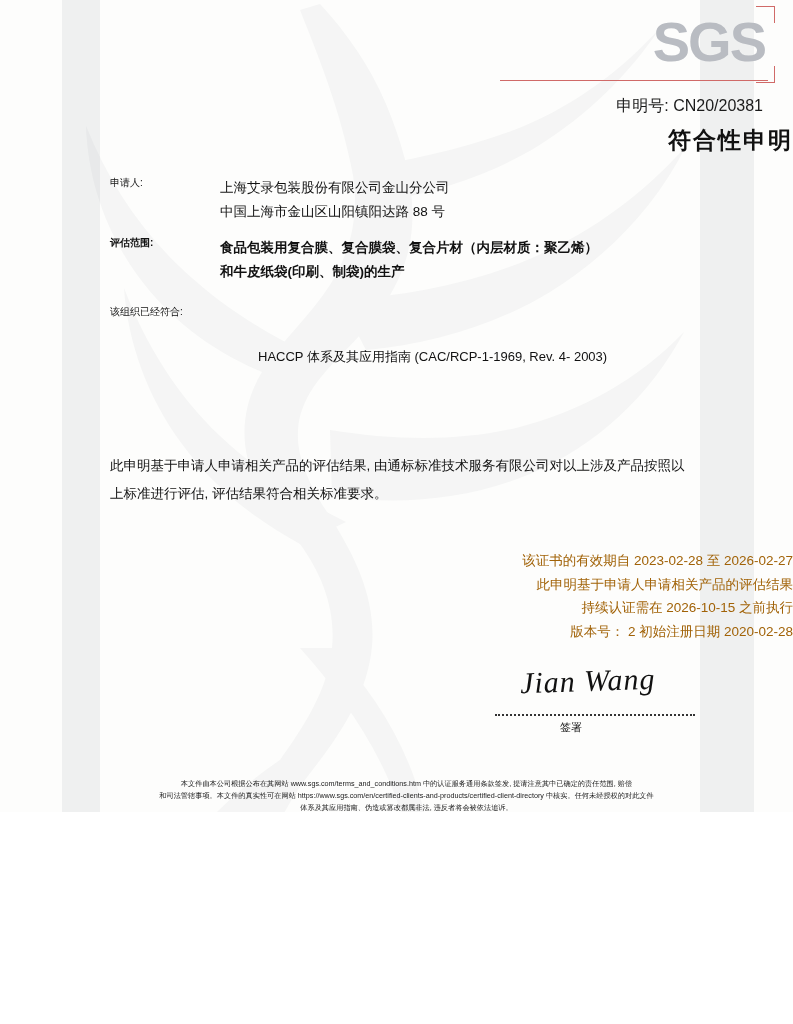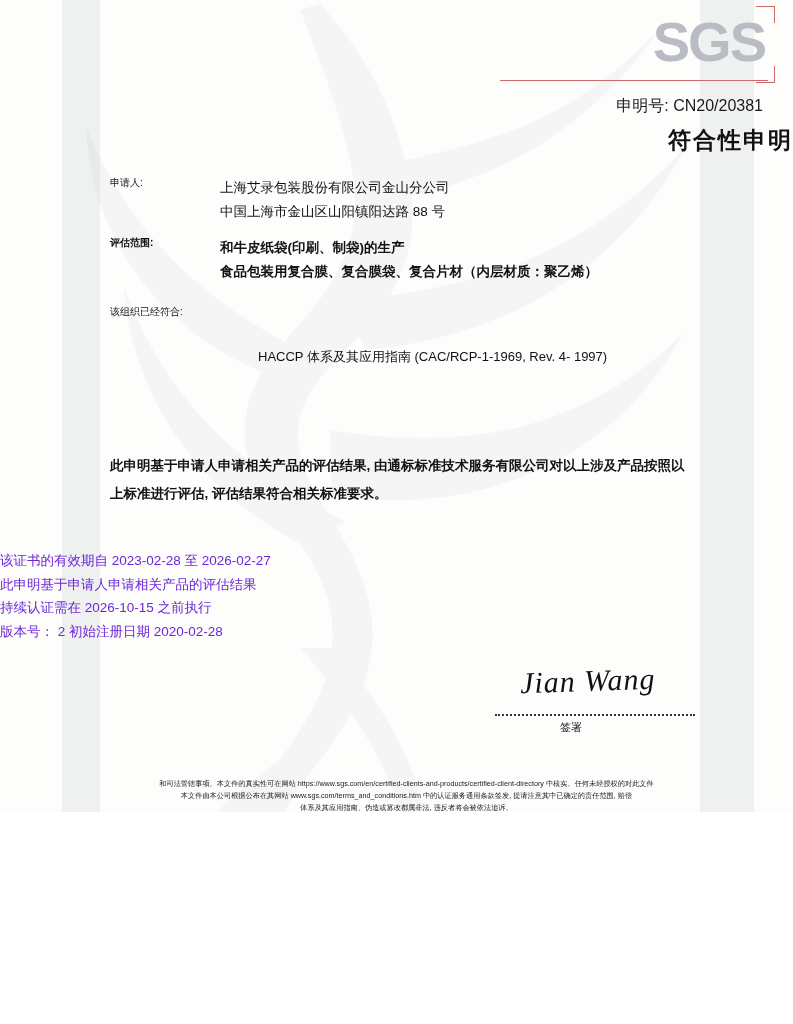--- a/index.html
+++ b/index.html
@@ -105,31 +105,30 @@
   }
 
   .statement {
     position: absolute;
     left: 110px;
     top: 452px;
     width: 580px;
     font-size: 13.5px;
     line-height: 2.1;
     color: #111;
-    font-weight: bold;
   }
 
   .validity {
     position: absolute;
     left: 0; right: 0;
     top: 549px;
-    text-align: left;
+    text-align: right;
     font-size: 13.5px;
     line-height: 1.75;
-    color: #6d28d9;
+    color: #a16207;
   }
   .validity div { white-space: nowrap; }
 
   
   .signature {
     position: absolute;
     left: 520px;
     top: 664px;
     font-family: "Liberation Serif", serif;
     font-style: italic;
@@ -243,44 +242,44 @@
   <div class="doc-title">符合性申明</div>
 
   <div class="field-label row-applicant">申请人:</div>
   <div class="field-value row-applicant">
     <div>上海艾录包装股份有限公司金山分公司</div>
     <div>中国上海市金山区山阳镇阳达路 88 号</div>
   </div>
 
   <div class="field-label row-scope">评估范围:</div>
   <div class="field-value row-scope">
+    <div>食品包装用复合膜、复合膜袋、复合片材（内层材质：聚乙烯）</div>
     <div>和牛皮纸袋(印刷、制袋)的生产</div>
-    <div>食品包装用复合膜、复合膜袋、复合片材（内层材质：聚乙烯）</div>
   </div>
 
   <div class="field-label row-conform">该组织已经符合:</div>
 
-  <div class="standard-line">HACCP 体系及其应用指南 (CAC/RCP-1-1969, Rev. 4- 1997)</div>
+  <div class="standard-line">HACCP 体系及其应用指南 (CAC/RCP-1-1969, Rev. 4- 2003)</div>
 
   <div class="statement">此申明基于申请人申请相关产品的评估结果, 由通标标准技术服务有限公司对以上涉及产品按照以上标准进行评估, 评估结果符合相关标准要求。</div>
 
   <div class="validity">
     <div>该证书的有效期自 2023-02-28 至 2026-02-27</div>
     <div>此申明基于申请人申请相关产品的评估结果</div>
     <div>持续认证需在 2026-10-15 之前执行</div>
     <div>版本号： 2 初始注册日期 2020-02-28</div>
   </div>
 
   <div class="signature">Jian Wang</div>
   <div class="sig-dots"></div>
   <div class="sig-label">签署</div>
 
   <div class="fineprint">
+    <div>本文件由本公司根据公布在其网站 www.sgs.com/terms_and_conditions.htm 中的认证服务通用条款签发, 提请注意其中已确定的责任范围, 赔偿</div>
     <div>和司法管辖事项。本文件的真实性可在网站 https://www.sgs.com/en/certified-clients-and-products/certified-client-directory 中核实。任何未经授权的对此文件</div>
-    <div>本文件由本公司根据公布在其网站 www.sgs.com/terms_and_conditions.htm 中的认证服务通用条款签发, 提请注意其中已确定的责任范围, 赔偿</div>
     <div>体系及其应用指南、伪造或篡改都属非法, 违反者将会被依法追诉。</div>
   </div>
 
   <div class="bottom-band">
     <svg width="793" height="164" viewBox="0 0 793 164">
       <g>
 
         <g fill="#b9bcc2" opacity="0.9">
           <path d="M262 66 C272 50 288 40 302 44 C292 50 286 60 284 70 C296 64 310 62 320 68 C308 72 298 82 294 94 C286 86 274 80 262 82 C268 76 270 70 262 66 Z"></path>
         </g>

